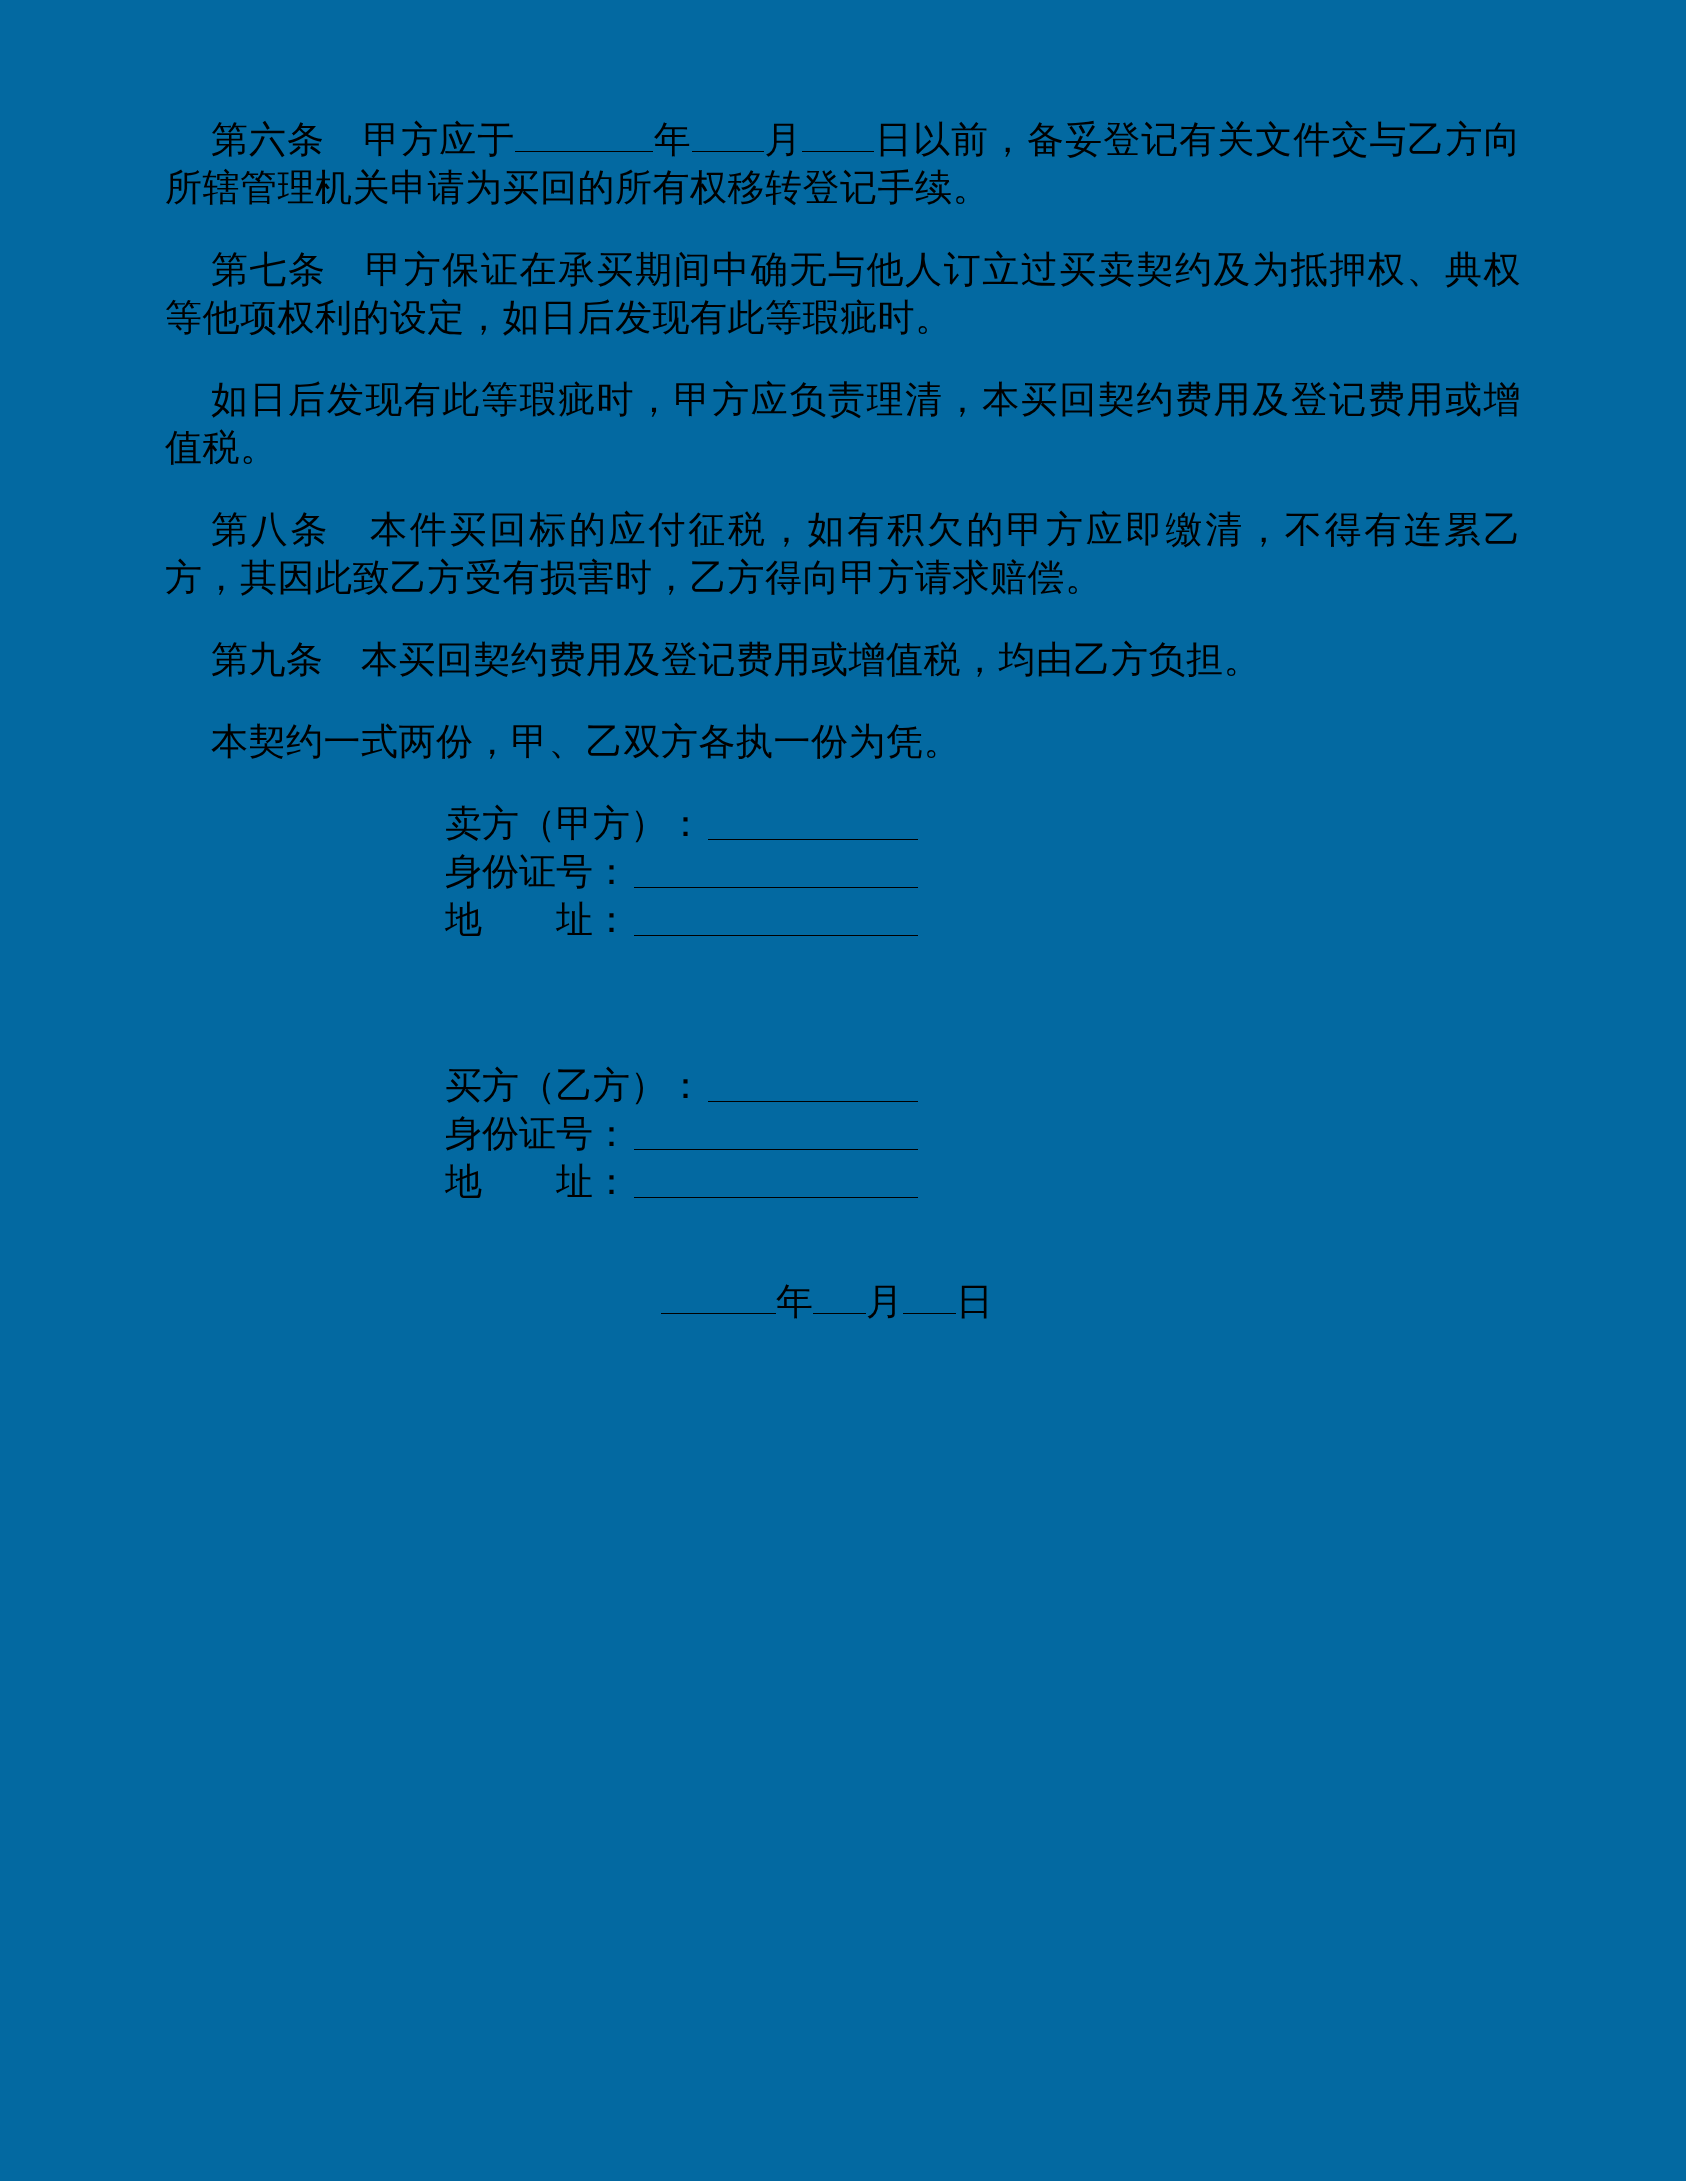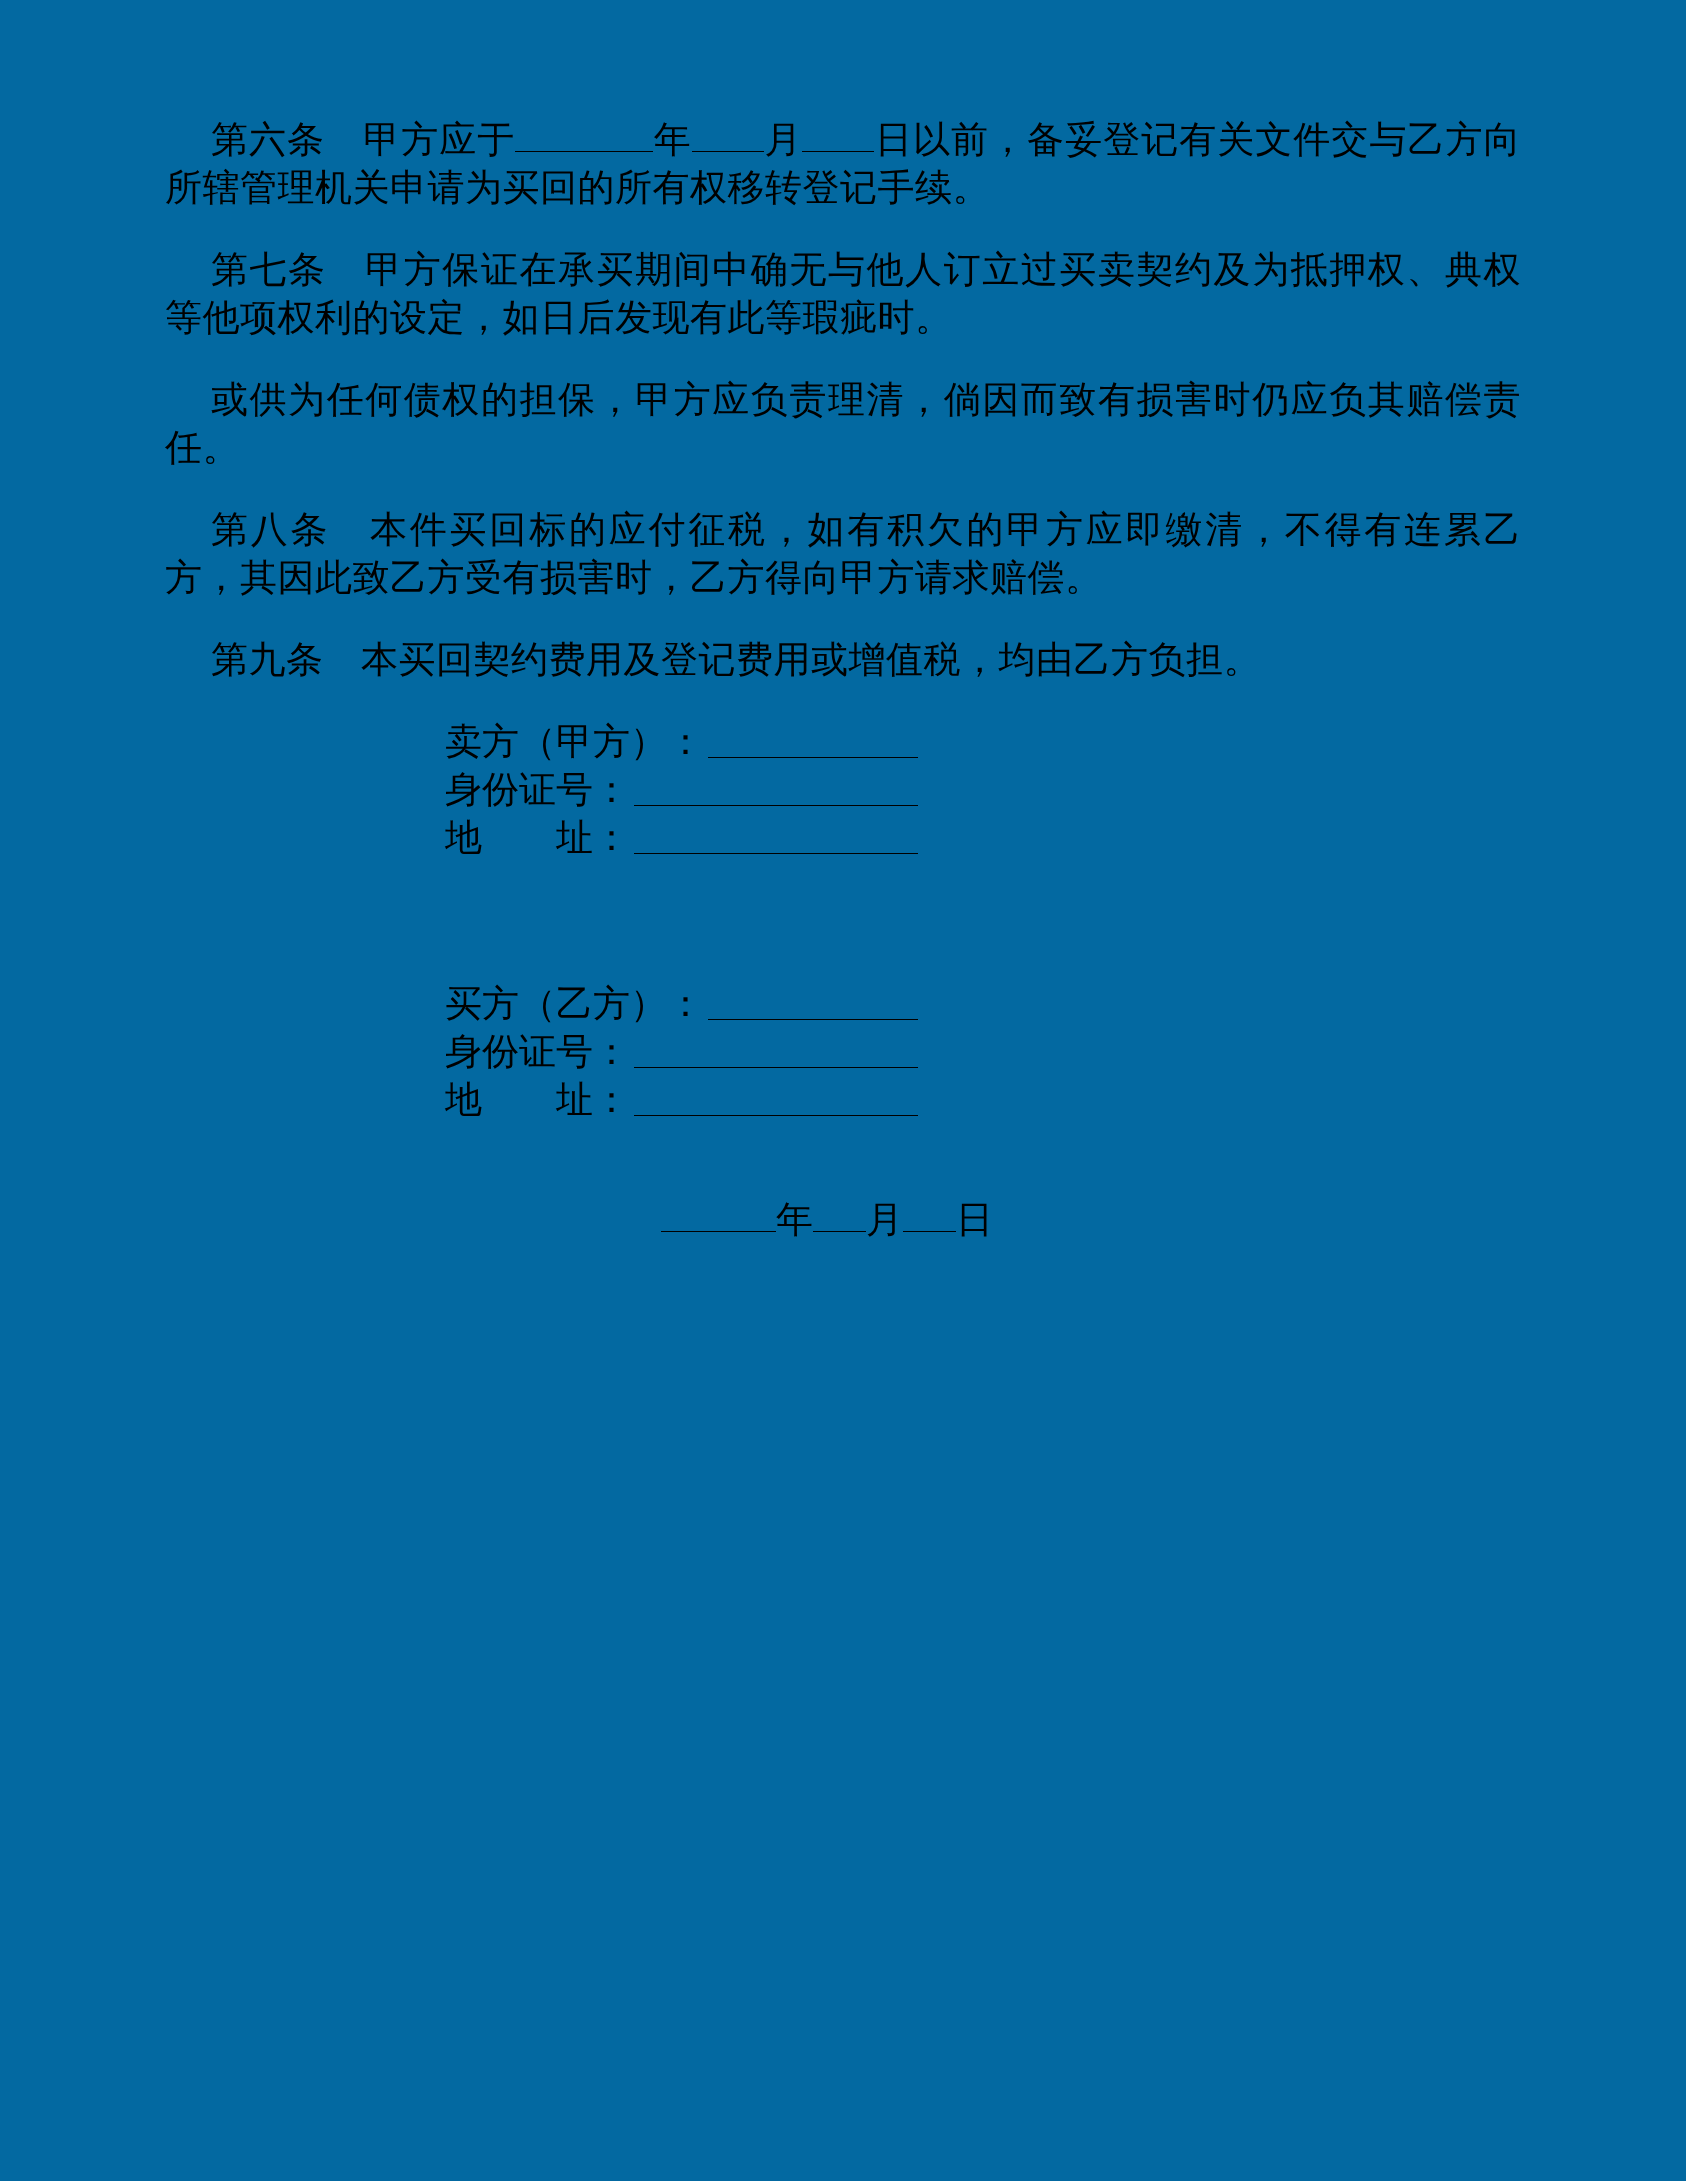--- a/index.html
+++ b/index.html
@@ -71,26 +71,27 @@
 </style>
 </head>
 <body>
 
 <div class="page">
 
   <p class="para"><span>第六条　甲方应于</span><span class="blank blank-year"></span><span>年</span><span class="blank blank-md"></span><span>月</span><span class="blank blank-md"></span><span>日以前，备妥登记有关文件交与乙方向所辖管理机关申请为买回的所有权移转登记手续。</span></p>
 
   <p class="para">第七条　甲方保证在承买期间中确无与他人订立过买卖契约及为抵押权、典权等他项权利的设定，如日后发现有此等瑕疵时。</p>
 
-  <p class="para">或供为任何债权的担保，甲方应负责理清，倘因而致有损害时仍应负其赔偿责任。</p>
+  <p class="para">如日后发现有此等瑕疵时，甲方应负责理清，本买回契约费用及登记费用或增值税。</p>
 
   <p class="para">第八条　本件买回标的应付征税，如有积欠的甲方应即缴清，不得有连累乙方，其因此致乙方受有损害时，乙方得向甲方请求赔偿。</p>
 
   <p class="para">第九条　本买回契约费用及登记费用或增值税，均由乙方负担。</p>
 
+  <p class="para">本契约一式两份，甲、乙双方各执一份为凭。</p>
 
   <div class="sig-section seller">
     <div class="sig-row">
       <span class="sig-label">卖方（甲方）：</span>
       <span class="sig-blank"></span>
     </div>
     <div class="sig-row">
       <span class="sig-label">身份证号：</span>
       <span class="sig-blank"></span>
     </div>

